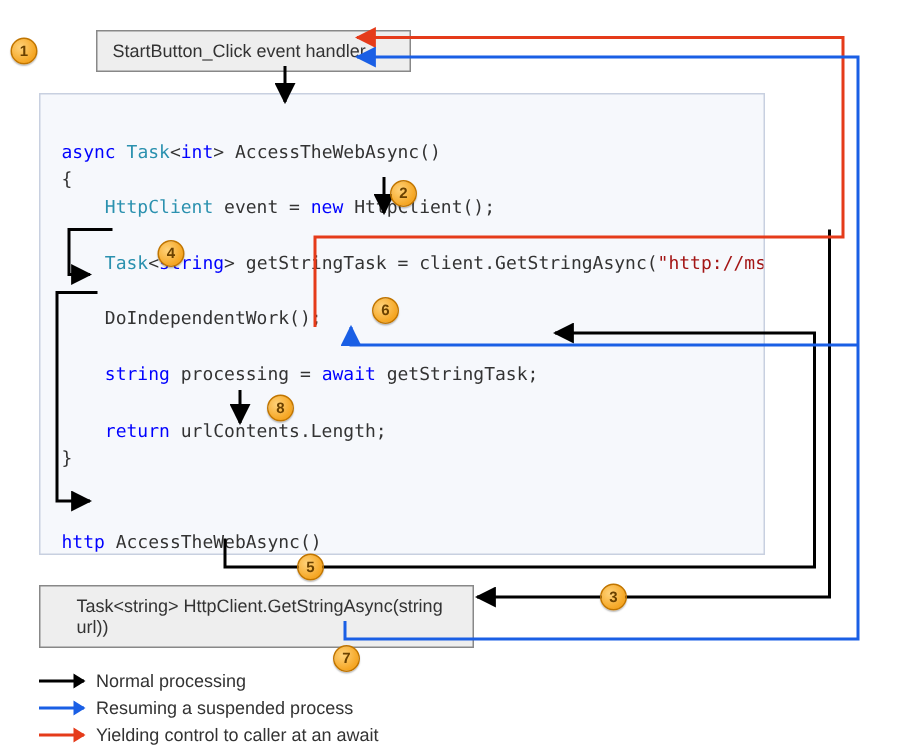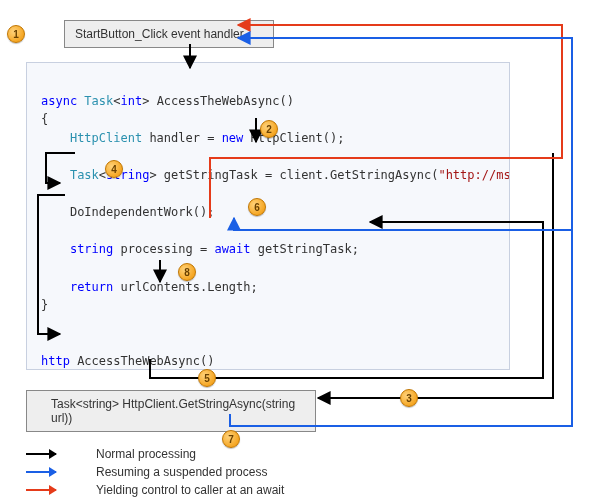--- a/index.html
+++ b/index.html
@@ -45,21 +45,21 @@
     font-weight: bold;
     display: flex;
     align-items: center;
     justify-content: center;
     box-shadow: 0 1px 1px rgba(0,0,0,0.25);
   }
   .legend {
     position: absolute;
     font-size: 12px;
   }
-  .legend-row { display: flex; align-items: center; margin-bottom: 4px; gap: 32px; }
+  .legend-row { display: flex; align-items: center; margin-bottom: 4px; }
   .legend-arrow { width: 30px; height: 2px; margin-right: 8px; position: relative; }
   .legend-arrow::after {
     content: "";
     position: absolute; right: -1px; top: -4px;
     border-left: 8px solid currentColor;
     border-top: 5px solid transparent;
     border-bottom: 5px solid transparent;
   }
   .black { background:#000; color:#000; }
   .red   { background:#e53b1a; color:#e53b1a; }
@@ -67,21 +67,21 @@
   svg.flow { position:absolute; left:0; top:0; pointer-events:none; }
 </style>
 </head>
 <body>
 
 <div class="box" style="left:26px; top:20px; width:210px;margin-left:38px;">StartButton_Click event handler</div>
 
 <div class="codebox" style="left:26px; top:62px; width:484px; height:308px;">
 <span class="kw">async</span> <span class="type">Task</span>&lt;<span class="kw">int</span>&gt;<span> AccessTheWebAsync()</span>
 {
-    <span class="type">HttpClient</span><span> handler = </span><span class="kw">new</span><span> HttpClient();</span>
+    <span class="type">HttpClient</span><span> event = </span><span class="kw">new</span><span> HttpClient();</span>
 
     <span class="type">Task</span>&lt;<span class="kw">string</span>&gt;<span> getStringTask = client.GetStringAsync(</span><span class="str">"http://msdn.microsoft.com"</span>);
 
     <span>DoIndependentWork();</span>
 
     <span class="kw">string</span><span> processing = </span><span class="kw">await</span><span> getStringTask;</span>
 
     <span class="kw">return</span><span> urlContents.Length;</span>
 }
 

